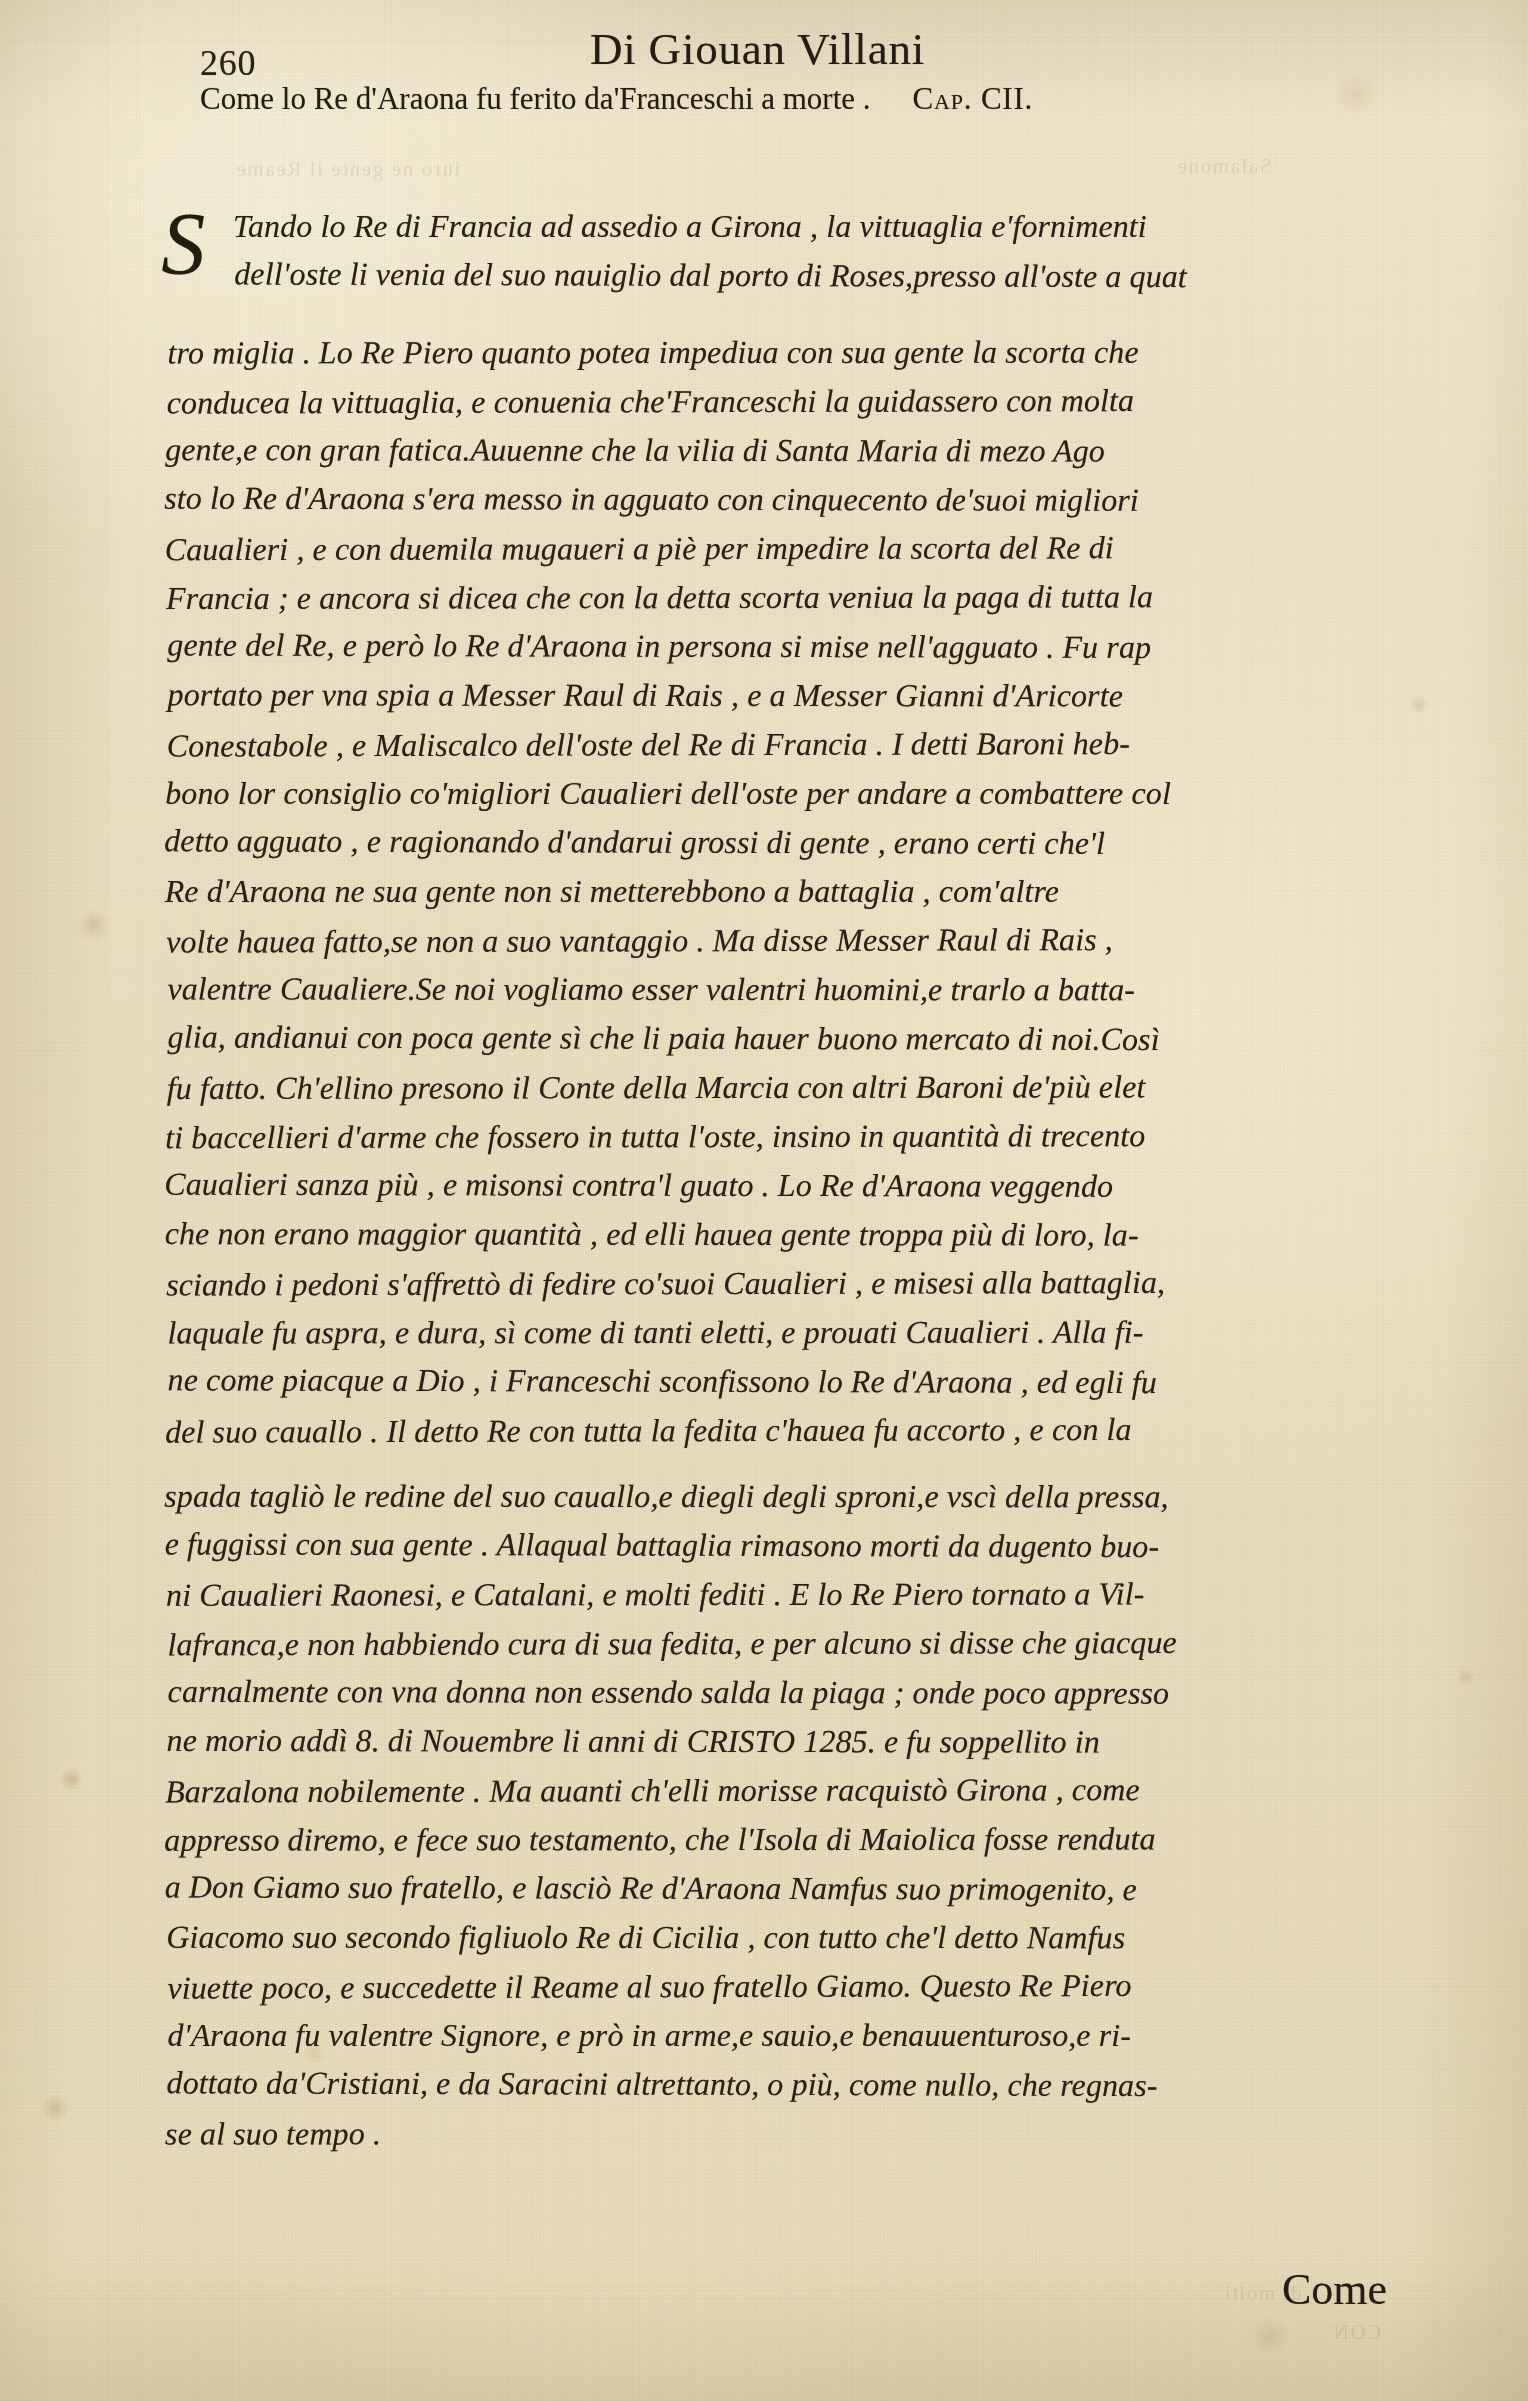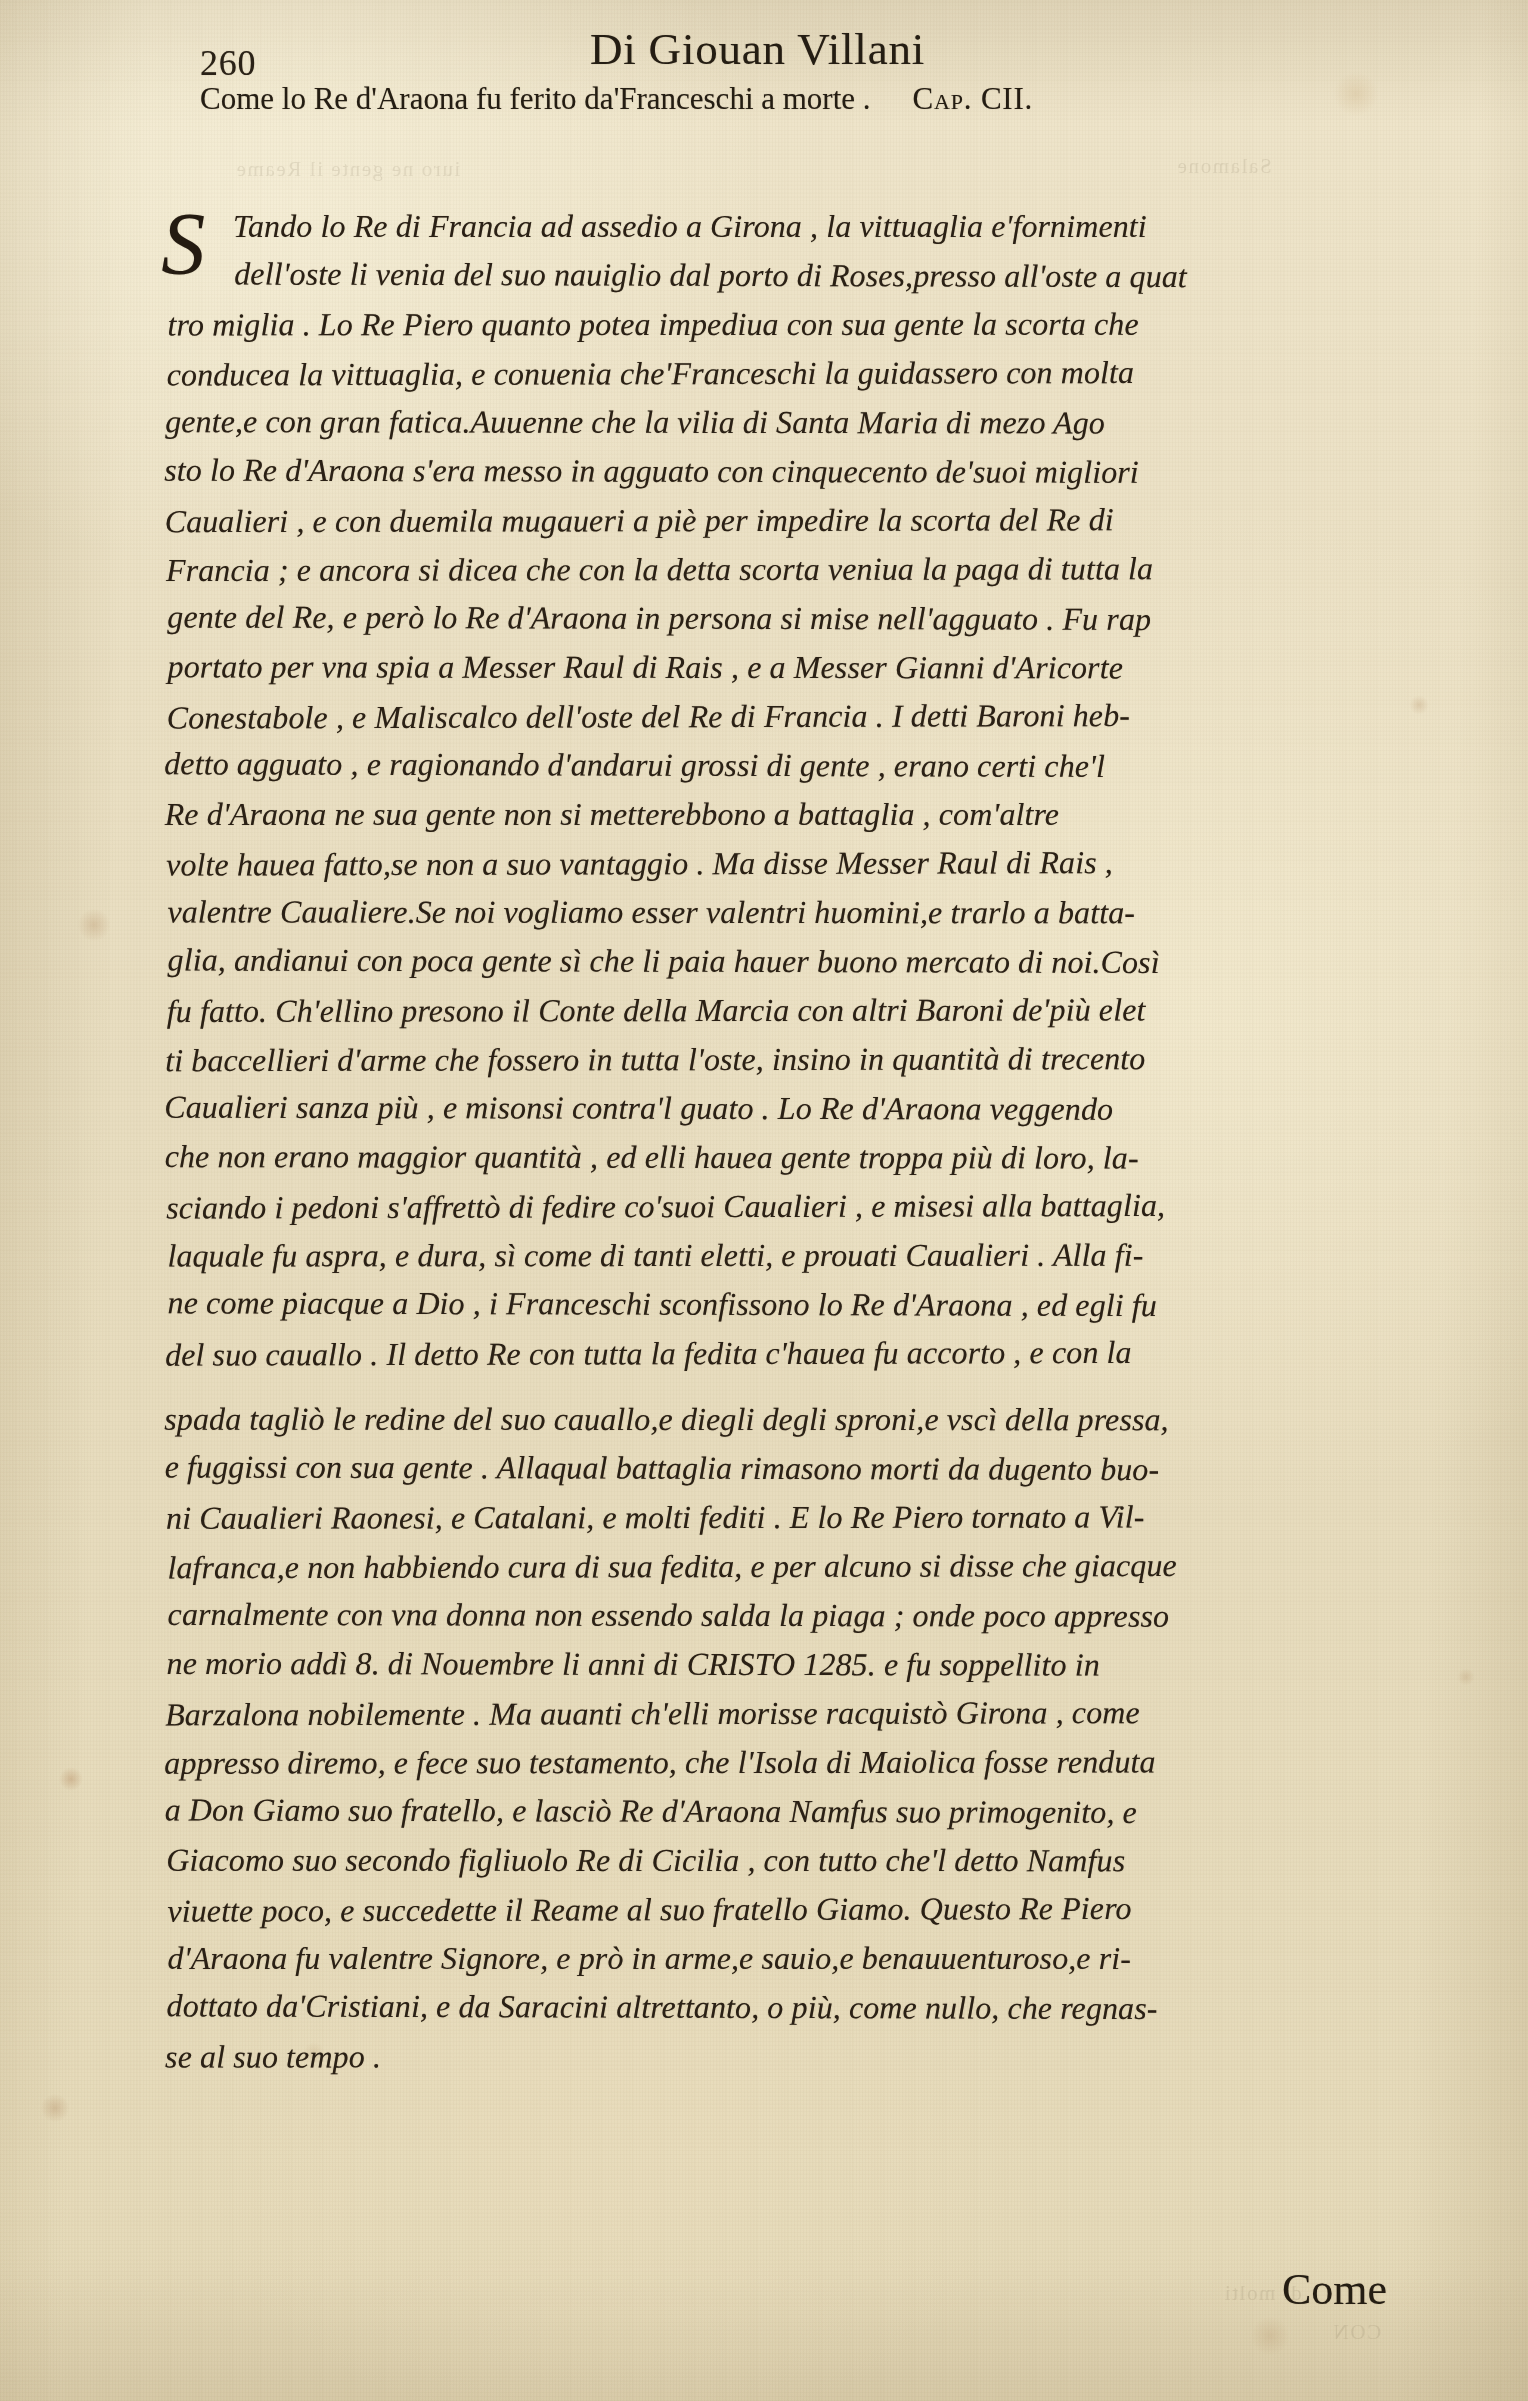--- a/index.html
+++ b/index.html
@@ -198,29 +198,30 @@
         <span class="smallcaps">Cap.</span>
         <span>CII.</span>
       </span>
     </div>
   </div>
 
   <div class="body" id="body-text">
     <div class="dropcap">S</div>
   <div class="body-line indent-drop" style="transform: rotate(0deg) translateX(0px);">Tando  lo Re di Francia ad assedio a Girona ,  la vittuaglia  e'fornimenti</div>
       <div class="body-line indent-drop" style="transform: rotate(0.159deg) translateX(1.3px);">dell'oste li venia del  suo nauiglio dal porto di Roses,presso all'oste a quat</div>
-      <div class="body-line" style="transform: rotate(-0.041deg) translateX(1.6px);">tro miglia .  Lo Re Piero quanto potea impediua con sua gente la scorta che</div>
+      <div class="body-line" style="transform: rotate(-0.041deg) translateX(1.6px); margin-top: 28px;">tro miglia .  Lo Re Piero quanto potea impediua con sua gente la scorta che</div>
       <div class="body-line" style="transform: rotate(-0.148deg) translateX(0.7px);">conducea la vittuaglia, e conuenia che'Franceschi  la  guidassero  con molta</div>
       <div class="body-line" style="transform: rotate(0.079deg) translateX(-0.8px);">gente,e con gran fatica.Auuenne che la vilia di Santa Maria di mezo Ago</div>
       <div class="body-line" style="transform: rotate(0.128deg) translateX(-1.7px);">sto lo Re d'Araona  s'era messo in agguato con  cinquecento de'suoi migliori</div>
       <div class="body-line" style="transform: rotate(-0.112deg) translateX(-1.3px);">Caualieri ,  e con duemila mugaueri a  piè  per impedire la scorta del  Re di</div>
       <div class="body-line" style="transform: rotate(-0.099deg) translateX(0px);">Francia ; e ancora si dicea che con la detta scorta veniua la paga di  tutta la</div>
       <div class="body-line" style="transform: rotate(0.137deg) translateX(1.3px);">gente del Re, e però lo Re d'Araona in persona si mise nell'agguato . Fu rap</div>
       <div class="body-line" style="transform: rotate(0.063deg) translateX(1.6px);">portato  per vna spia a Messer Raul di Rais ,  e a Messer Gianni d'Aricorte</div>
       <div class="body-line" style="transform: rotate(-0.154deg) translateX(0.7px);">Conestabole , e Maliscalco dell'oste del Re di  Francia .  I detti Baroni  heb-</div>
+      <div class="body-line" style="transform: rotate(-0.024deg) translateX(-0.8px);">bono lor consiglio co'migliori Caualieri dell'oste per andare a combattere col</div>
       <div class="body-line" style="transform: rotate(0.16deg) translateX(-1.7px);">detto agguato ,  e ragionando d'andarui grossi  di  gente ,  erano  certi  che'l</div>
       <div class="body-line" style="transform: rotate(-0.017deg) translateX(-1.3px);">Re d'Araona  ne  sua gente non  si  metterebbono  a  battaglia ,  com'altre</div>
       <div class="body-line" style="transform: rotate(-0.155deg) translateX(0.1px);">volte hauea fatto,se non a  suo vantaggio .  Ma disse Messer Raul di Rais ,</div>
       <div class="body-line" style="transform: rotate(0.057deg) translateX(1.4px);">valentre Caualiere.Se noi vogliamo esser valentri huomini,e trarlo a batta-</div>
       <div class="body-line" style="transform: rotate(0.141deg) translateX(1.6px);">glia, andianui con poca gente sì che li paia hauer buono mercato di noi.Così</div>
       <div class="body-line" style="transform: rotate(-0.094deg) translateX(0.7px);">fu fatto. Ch'ellino presono il Conte della Marcia con altri Baroni de'più elet</div>
       <div class="body-line" style="transform: rotate(-0.117deg) translateX(-0.8px);">ti baccellieri d'arme che fossero in tutta l'oste, insino in quantità di trecento</div>
       <div class="body-line" style="transform: rotate(0.124deg) translateX(-1.7px);">Caualieri sanza più , e misonsi contra'l guato .  Lo Re  d'Araona veggendo</div>
       <div class="body-line" style="transform: rotate(0.085deg) translateX(-1.3px);">che non erano maggior quantità , ed elli hauea  gente troppa più di loro, la-</div>
       <div class="body-line" style="transform: rotate(-0.146deg) translateX(0.1px);">sciando i pedoni s'affrettò di fedire co'suoi Caualieri , e misesi alla battaglia,</div>

